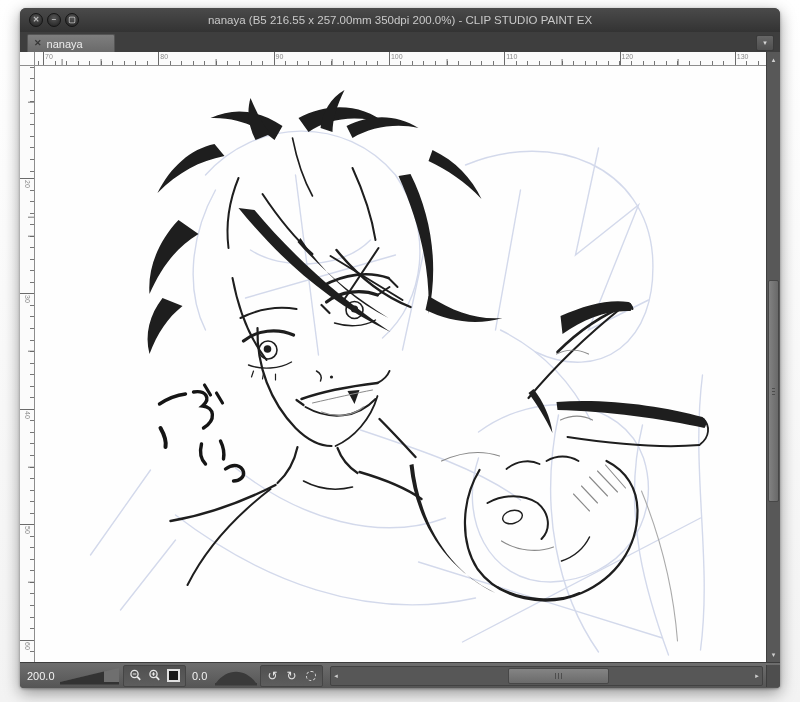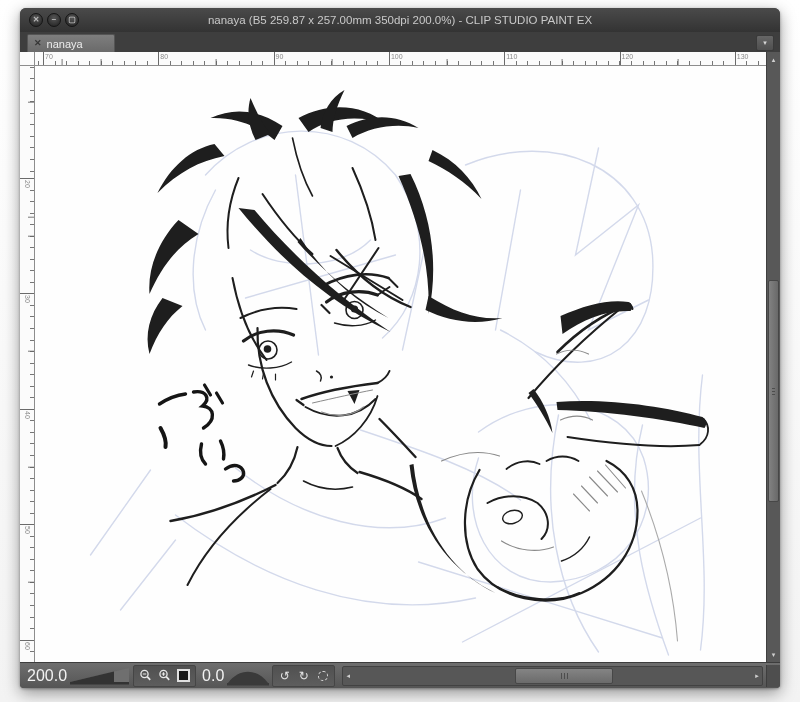--- a/index.html
+++ b/index.html
@@ -57,21 +57,21 @@
   .vrail{position:absolute;top:44px;right:0;width:14px;bottom:26px;background:#585858;border-left:1px solid #3f3f3f;box-sizing:border-box;}
   .vrail .arrow{position:absolute;left:0;right:0;height:12px;color:#cfcfcf;font-size:7px;text-align:center;line-height:12px;}
   .vrail .arrow.up{top:2px;} .vrail .arrow.down{bottom:1px;}
   .vthumb{position:absolute;left:1px;right:1px;top:228px;height:220px;border:1px solid #474747;border-radius:2px;
           background:linear-gradient(90deg,#828282,#696969);}
   .vthumb .grip{position:absolute;left:3px;right:3px;top:50%;height:7px;margin-top:-3px;
           background:repeating-linear-gradient(to bottom,#4d4d4d 0 1px,transparent 1px 3px);}
   
   .statusbar{position:absolute;left:0;right:0;bottom:0;height:26px;background:linear-gradient(#6e6e6e,#555555);
              border-top:1px solid #3d3d3d;box-sizing:border-box;display:flex;align-items:center;padding:0 0 0 4px;}
-  .sval{color:#f2f2f2;font-size:16px;padding:0 3px;min-width:30px;}
+  .sval{color:#f2f2f2;font-size:11px;padding:0 3px;min-width:30px;}
   .sval.angle{min-width:20px;}
   .sicon{width:17px;height:18px;display:flex;align-items:center;justify-content:center;margin:0 1px;}
   .iconwell{display:flex;align-items:center;background:linear-gradient(#515151,#5d5d5d);border-radius:2px;
             border:1px solid #454545;height:20px;padding:0 2px;margin:0 3px;}
   .glyph{color:#e4e4e4;font-size:12px;line-height:1;}
   .actual-icon{width:9px;height:9px;border:2px solid #e0e0e0;background:#161616;}
   .reset-icon{width:8px;height:8px;border:1.5px dashed #dcdcdc;border-radius:50%;}
   .hscroll{flex:1;position:relative;height:20px;margin:0 1px 0 4px;background:#575757;border:1px solid #424242;
            border-radius:2px;box-sizing:border-box;}
   .hscroll .arrow{position:absolute;top:0;bottom:0;width:10px;color:#cfcfcf;font-size:7px;text-align:center;line-height:18px;}
@@ -87,21 +87,21 @@
 
 <div class="stage">
   <div class="window">
 
     <div class="titlebar">
       <div class="traffic">
         <div class="tbtn"><span>✕</span></div>
         <div class="tbtn"><span>−</span></div>
         <div class="tbtn"><span>▢</span></div>
       </div>
-      <div class="title-text">nanaya (B5 259.87 x 257.00mm 350dpi 200.0%)  - CLIP STUDIO PAINT EX</div>
+      <div class="title-text">nanaya (B5 216.55 x 257.00mm 350dpi 200.0%)  - CLIP STUDIO PAINT EX</div>
     </div>
 
     <div class="tabbar">
       <div class="tab">
         <span class="tab-close">✕</span>
         <span class="tab-label">nanaya</span>
       </div>
       <div class="tab-overflow"><span>▾</span></div>
     </div>
 

